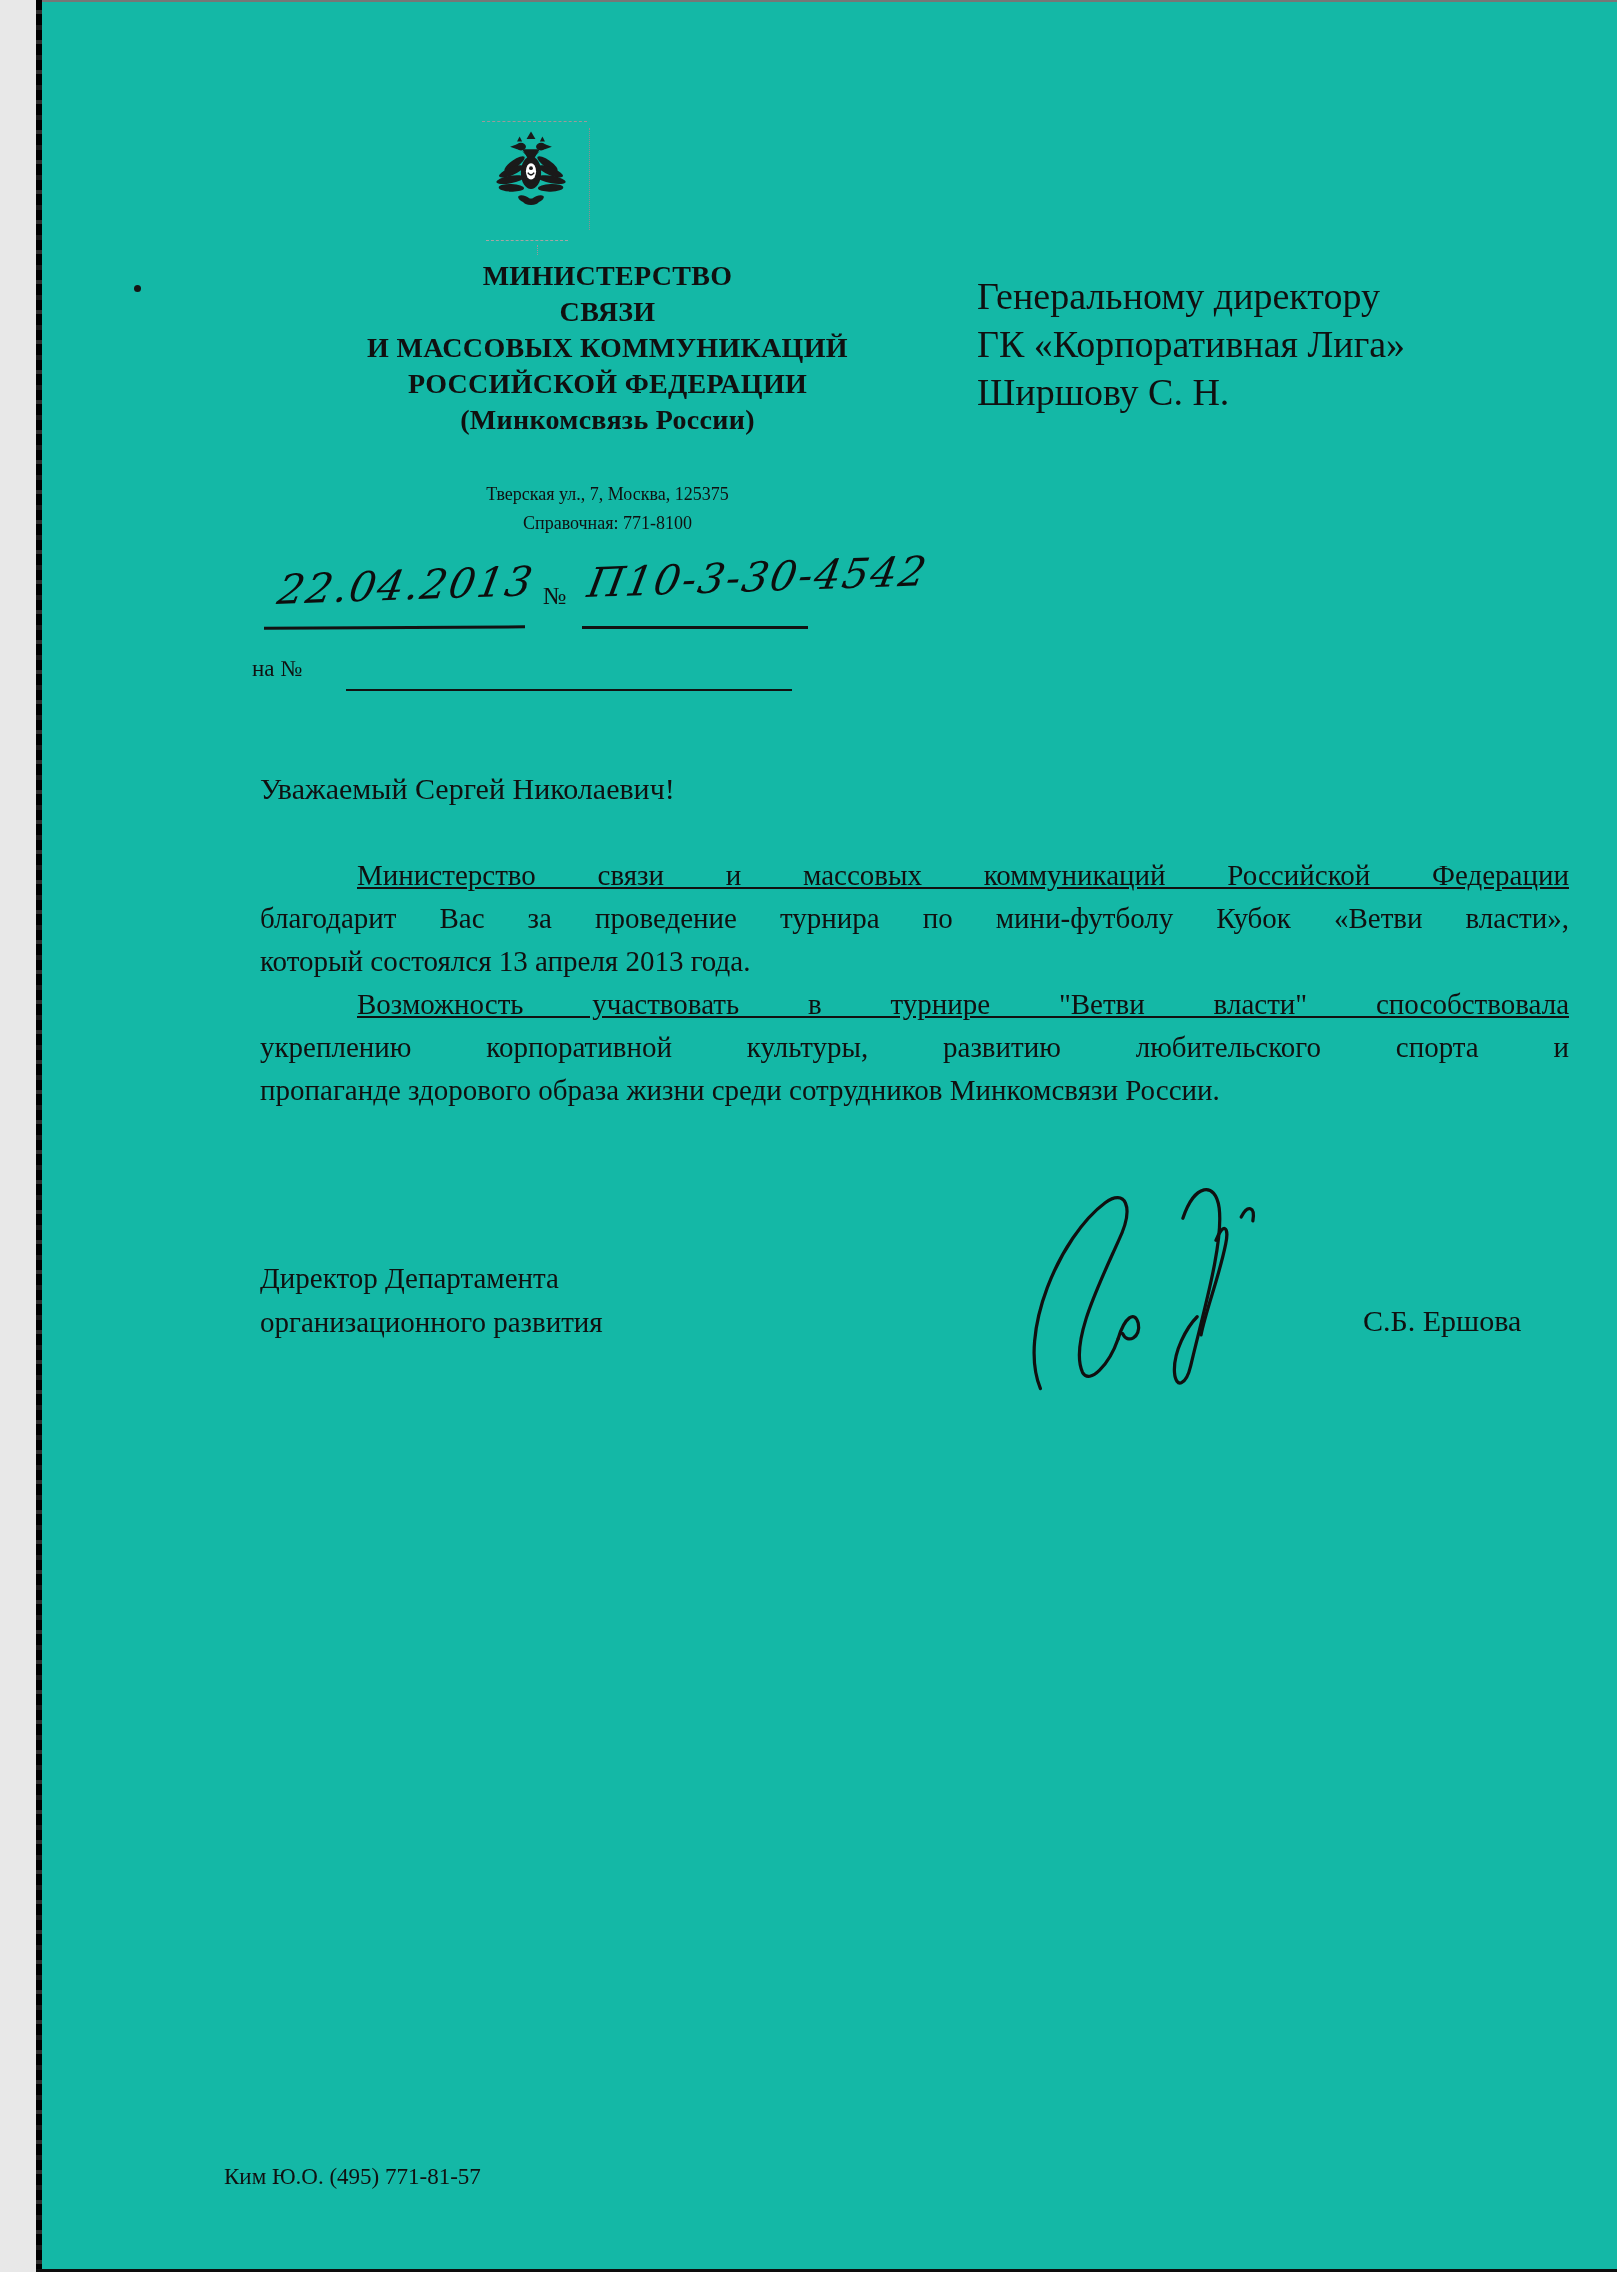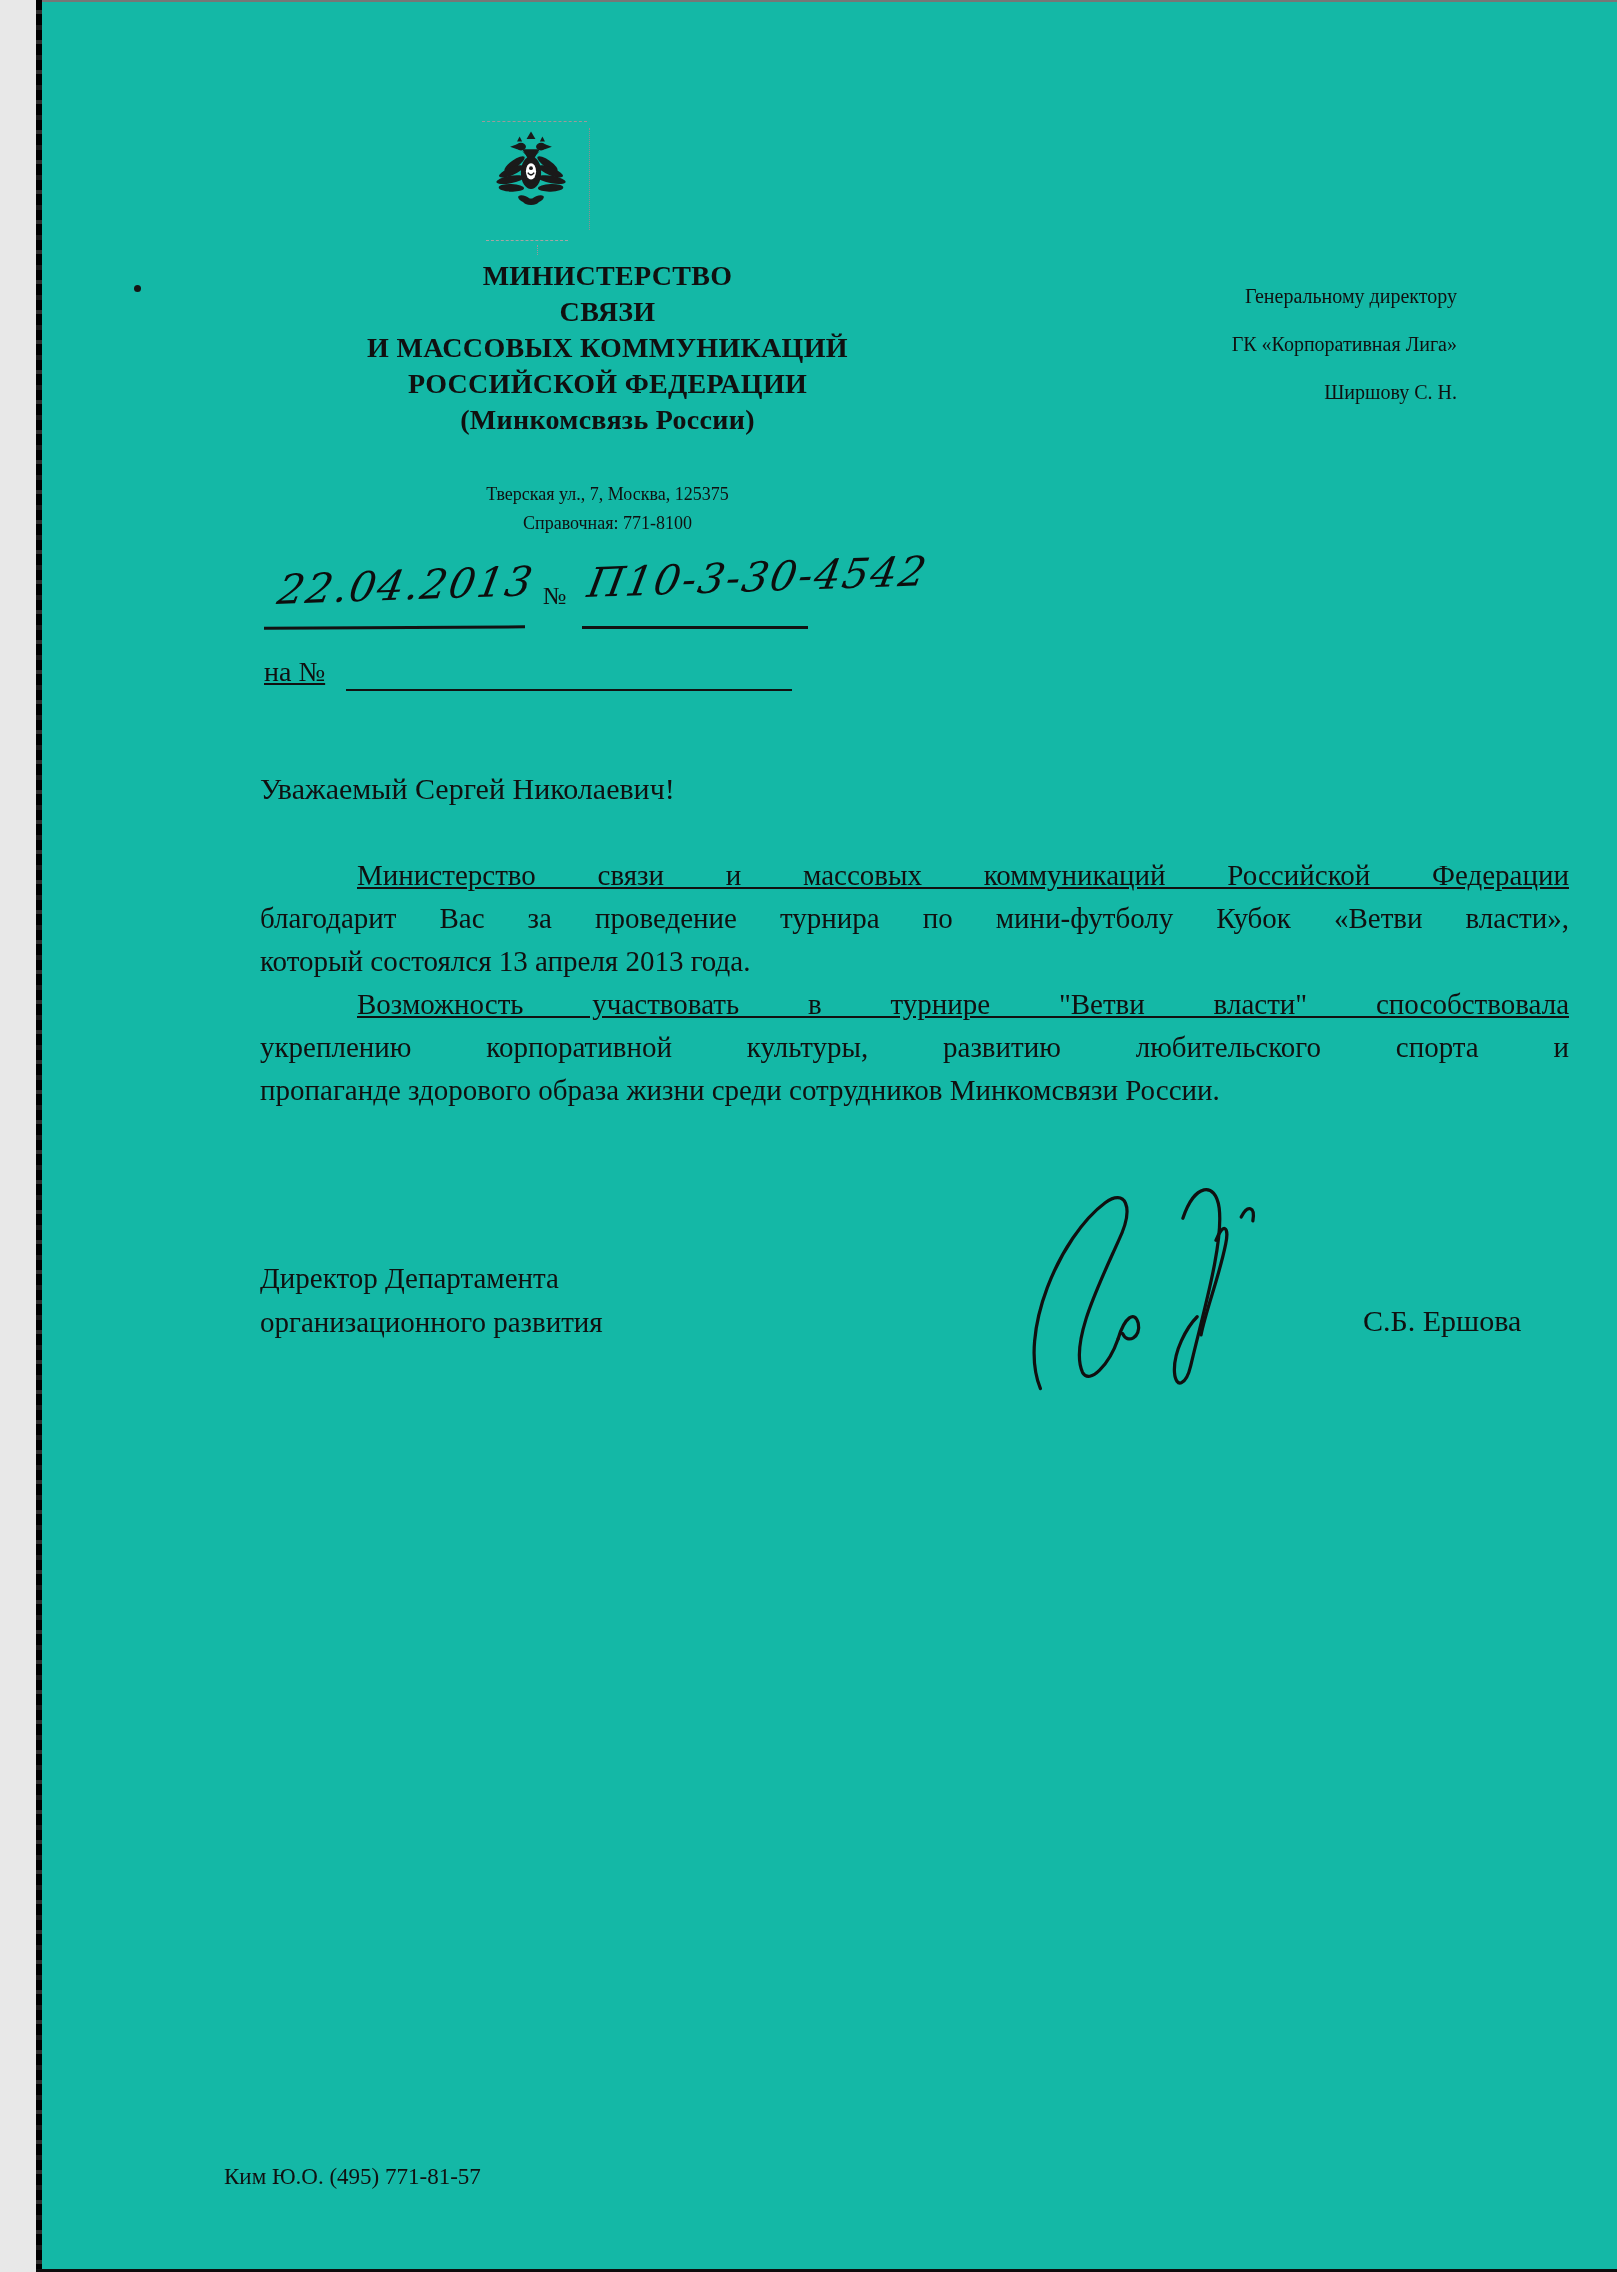--- a/index.html
+++ b/index.html
@@ -27,35 +27,35 @@
   .emblem-wrap{position:absolute;left:443px;top:121px;width:111px;height:121px;}
   .mark-top{position:absolute;top:0;left:2.6px;right:2.6px;border-top:1.9px dashed #9a9a9a;}
   .mark-bottom{position:absolute;bottom:1.3px;left:6.5px;right:22px;border-bottom:1.9px dashed #a5a5a5;}
   .mark-right{position:absolute;right:0;top:6.5px;bottom:11.7px;border-right:1.9px dotted #909090;}
   .mark-tick{position:absolute;bottom:-13px;left:52%;height:10.4px;border-left:1.9px dotted #9a9a9a;}
   .eagle{position:absolute;left:14.3px;top:7.8px;width:76px;height:86px;}
 
   
   .ministry{position:absolute;left:228px;top:258px;width:687px;text-align:center;
     font-weight:bold;font-size:28px;line-height:36px;letter-spacing:0.3px;}
-  .recipient{position:absolute;left:941px;top:272px;width:480px;text-align:right;
-    font-size:20px;line-height:48px;}
+  .recipient{position:absolute;left:941px;top:272px;width:480px;text-align:left;
+    font-size:38px;line-height:48px;}
   .org-address{position:absolute;left:228px;top:480px;width:687px;text-align:center;
     font-size:18px;line-height:28.5px;}
 
   
   .hand{font-family:"DejaVu Serif",serif;font-style:italic;letter-spacing:1.9px;
     color:#0d0d0d;transform:skewX(-12deg) rotate(-2deg);transform-origin:left bottom;white-space:nowrap;}
   .hand-date{position:absolute;left:238px;top:566px;font-size:41px;}
   .hand-number{position:absolute;left:548px;top:559px;font-size:41px;}
   .numero{position:absolute;left:507px;top:582px;font-size:24.6px;}
   .u-line{position:absolute;height:2.6px;background:#121212;}
   .u1{left:228px;top:626px;width:261px;transform:rotate(-.3deg);}
   .u2{left:546px;top:626px;width:226px;}
-  .reply-label{position:absolute;left:228px;top:656px;font-size:28px;text-decoration:underline;}
+  .reply-label{position:absolute;left:216px;top:656px;font-size:23px;}
   .u3{left:310px;top:689px;width:446px;height:1.9px;}
 
   
   .salutation{position:absolute;left:224px;top:772px;width:1309px;text-align:left;font-size:30px;}
   .body-block{position:absolute;left:224px;top:854px;width:1309px;font-size:29px;}
   .bline{line-height:43px;white-space:nowrap;}
   .bline.just{text-align:justify;text-align-last:justify;white-space:normal;}
   .bline.indent{padding-left:97px;text-decoration:underline;}
   .bline.just.indent{padding-left:0;text-indent:97px;}
 

